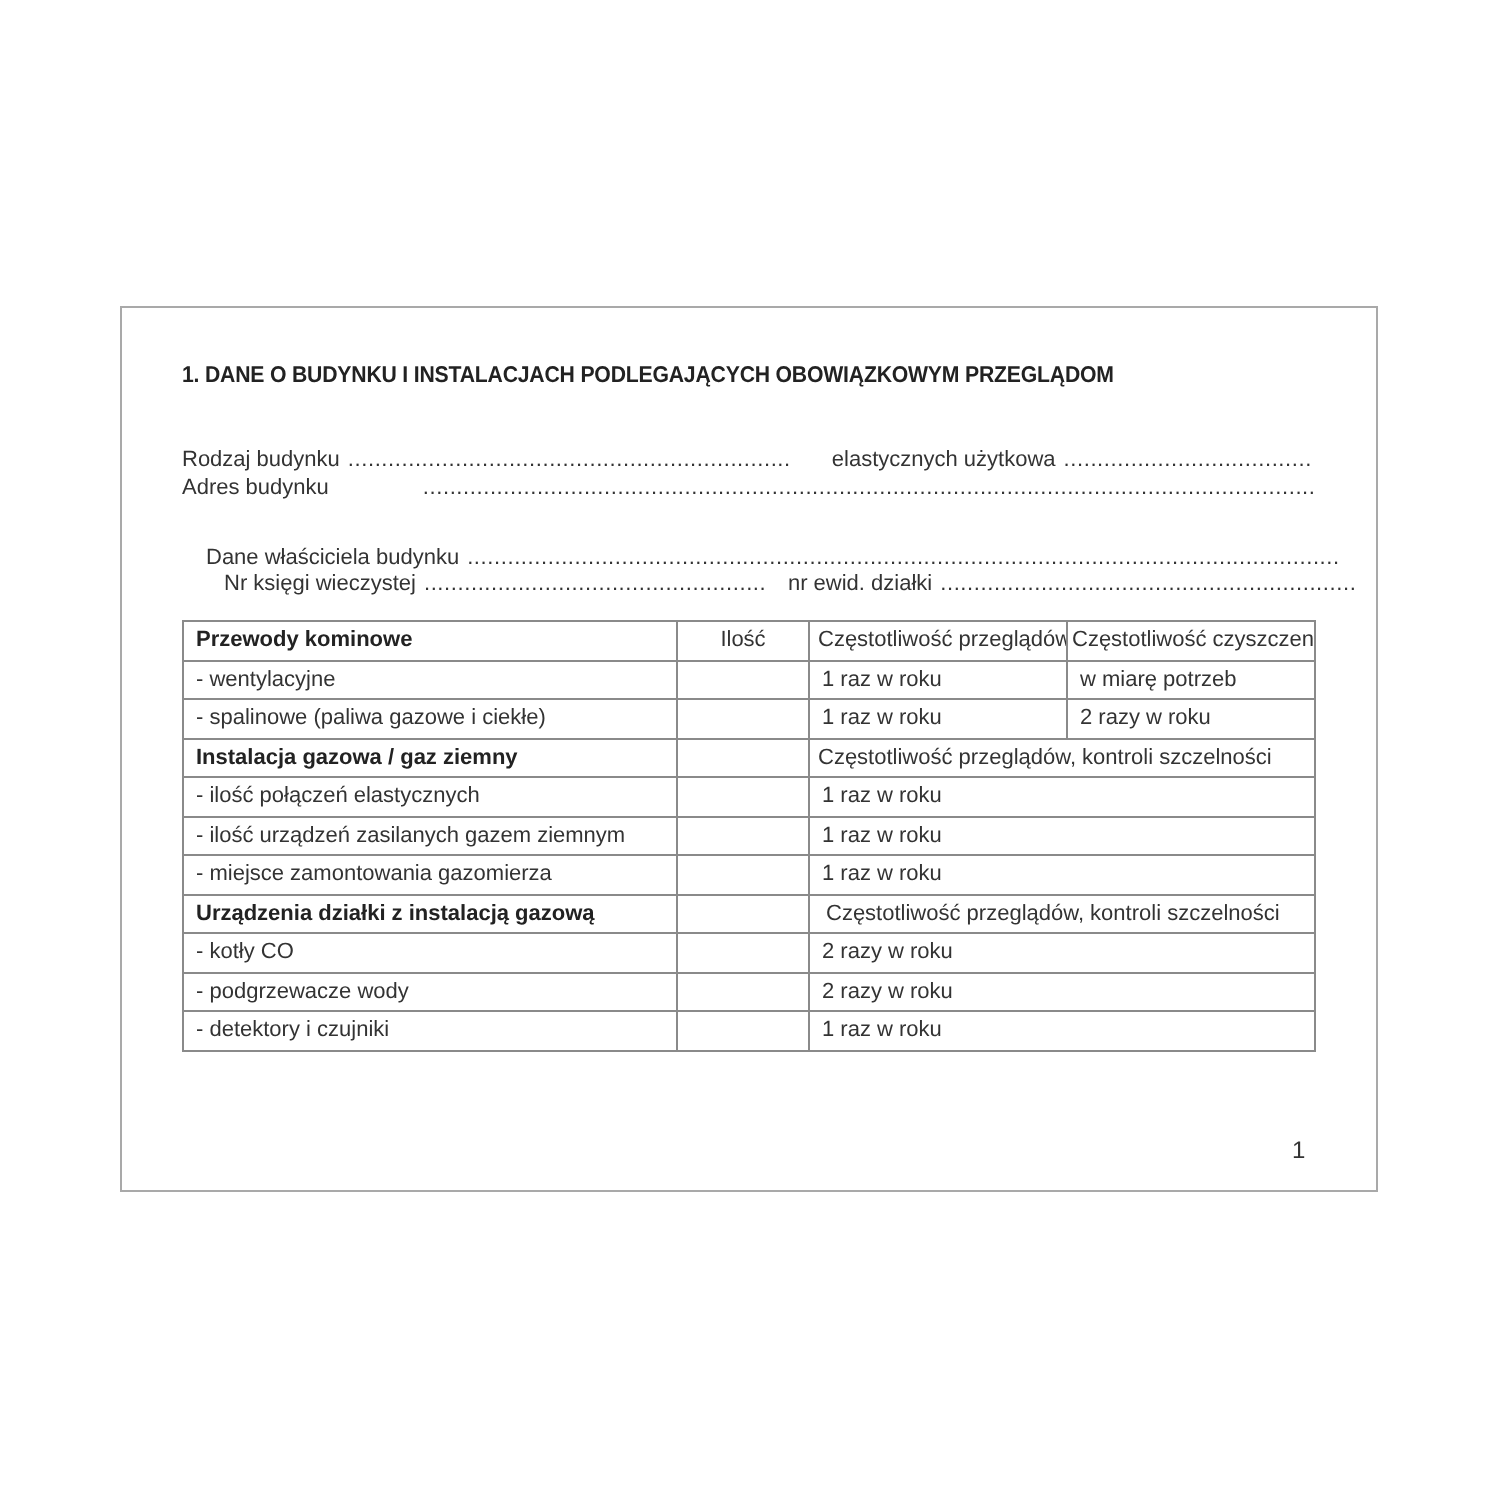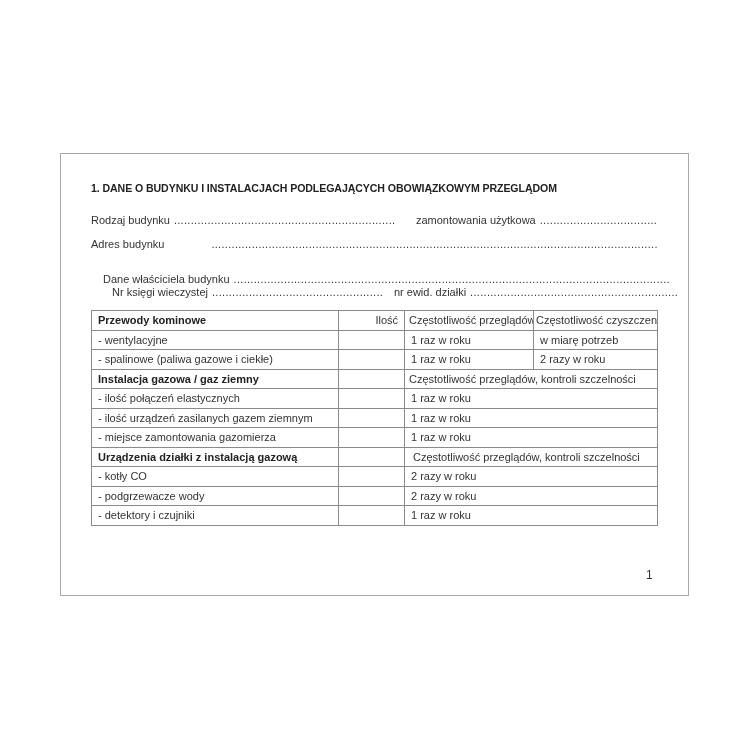--- a/index.html
+++ b/index.html
@@ -4,42 +4,42 @@
 <style>
   html, body { margin:0; padding:0; background:#ffffff; }
   body { width:750px; height:750px; position:relative; font-family:"Liberation Sans", sans-serif; color:#2a2a2a; overflow:hidden; }
   .page-frame { position:absolute; left:60px; top:153px; width:629px; height:443px; border:1px solid #a9a9a9; box-sizing:border-box; background:#fff; }
   .section-title { position:absolute; left:91px; top:182px; font-size:11.4px; font-weight:bold; letter-spacing:-0.1px; white-space:nowrap; color:#222; transform:scaleX(0.93); transform-origin:left top; }
   .field-line { position:absolute; left:91px; width:566px; font-size:11px; white-space:nowrap; overflow:hidden; color:#333; display:flex; }
   .field-line .lbl { flex:none; padding-right:4px; }
   .field-line .dots { flex:1; overflow:hidden; letter-spacing:0.3px; }
   .field-line .lbl2 { flex:none; padding:0 4px; }
   .field-line .dots2 { overflow:hidden; letter-spacing:0.3px; }
-  .f1 { top:214px; } .f2 { top:238px;gap:43px; } .f3 { top:273px;margin-left:12px; } .f4 { top:286px;padding-left:21px; }
+  .f1 { top:224px; } .f2 { top:238px;gap:43px; } .f3 { top:273px;margin-left:12px; } .f4 { top:286px;padding-left:21px; }
 
   table.grid { position:absolute; left:91px; top:310px; width:566px; border-collapse:collapse; font-size:11px; table-layout:fixed; color:#333; }
   table.grid td { border:1px solid #8a8a8a; height:18.5px; padding:0 6px; white-space:nowrap; overflow:hidden; line-height:18px; }
   table.grid { border:1.5px solid #555; }
   td.hdr { font-weight:bold; color:#222; }
-  td.center { text-align:right; }
+  td.center { text-align:center; }
   td.freq { padding-left:10px; }
   td.wide { padding-left:10px; }
   .page-number { position:absolute; left:646px; top:568px; font-size:12px; color:#333; }
 </style>
 </head>
 <body>
 
 <div class="page-frame"></div>
 
 <div class="section-title">1. DANE O BUDYNKU I INSTALACJACH PODLEGAJĄCYCH OBOWIĄZKOWYM PRZEGLĄDOM</div>
 
 <div class="field-line f1">
   <span class="lbl">Rodzaj budynku</span>
   <span class="dots" style="flex:none;width:238px;">..................................................................</span>
-  <span class="lbl2">zamontowania użytkowa</span>
+  <span class="lbl2">elastycznych użytkowa</span>
   <span class="dots2" style="flex:1;">................................................</span>
 </div>
 <div class="field-line f2">
   <span class="lbl">Adres budynku</span>
   <span class="dots">..........................................................................................................................................................</span>
 </div>
 <div class="field-line f3">
   <span class="lbl">Dane właściciela budynku</span>
   <span class="dots">..........................................................................................................................................</span>
 </div>

